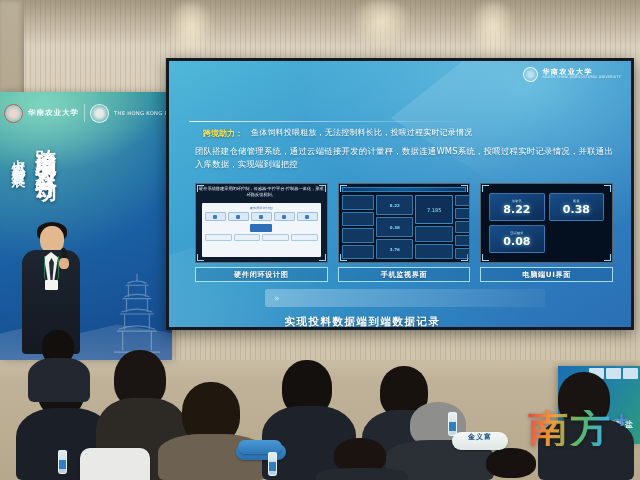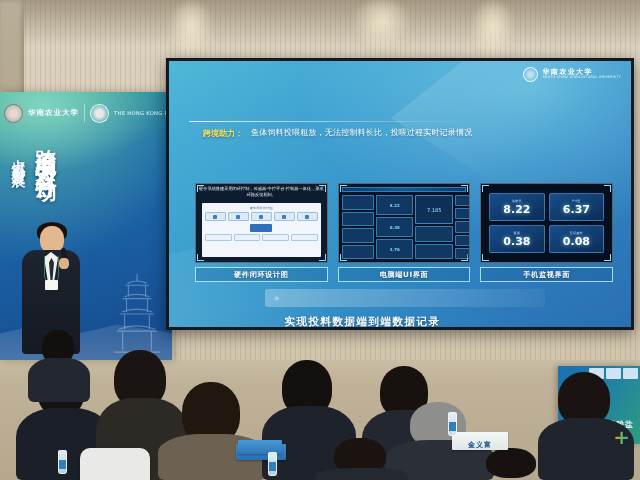--- a/index.html
+++ b/index.html
@@ -345,21 +345,21 @@
     position:absolute;left:45px;top:36px;width:10px;height:11px;background:#dfb189;border-radius:40%;
   }
 
   .aud{ position:absolute; }
   .aud .h{ position:absolute;border-radius:48% 48% 42% 42%; }
   .aud .s{ position:absolute;border-radius:40% 40% 6px 6px; }
 
   
   .nameplate{
     position:absolute;background:linear-gradient(180deg,#f4f7f6,#dfe8e6);
-    border-radius:1px;display:flex;align-items:flex-end;justify-content:center;
+    border-radius:9px;display:flex;align-items:flex-start;justify-content:center;
     box-shadow:0 1px 2px rgba(0,0,0,.3);
   }
   .np-txt{ font-size:7px;font-weight:700;color:#0f4f8a;letter-spacing:1px; }
   .bottle{
     position:absolute;width:9px;height:24px;border-radius:2px 2px 3px 3px;
     background:linear-gradient(180deg,rgba(235,245,250,.95),rgba(200,225,240,.9));
     border:.5px solid rgba(255,255,255,.6);
   }
   .bottle .lbl{ position:absolute;left:0;top:9px;width:100%;height:9px;background:#2f7fc2; }
   .chair{
@@ -445,20 +445,21 @@
         </div>
       </div>
 
       <div class="sl-underline"></div>
 
       <div class="sl-prob-row">
         <span class="sl-tag">跨境助力：</span>
         <span class="sl-prob">鱼体饲料投喂粗放，无法控制料长比，投喂过程实时记录情况</span>
       </div>
 
+      <div class="sl-sol">团队搭建仓储管理系统，通过云端链接开发的计量秤，数据连通WMS系统，投喂过程实时记录情况，并联通出入库数据，实现端到端把控</div>
 
       <div class="panels">
 
         <div class="panel">
           <span class="corner c1"></span>
           <span class="corner c2"></span>
           <span class="corner c3"></span>
           <span class="corner c4"></span>
           <div class="p1-head">硬件系统搭建采用闭环控制，传感器-中控平台-控制器一体化，形成环路反馈机制。</div>
           <div class="p1-diagram">
@@ -527,39 +528,35 @@
           <span class="corner c1"></span>
           <span class="corner c2"></span>
           <span class="corner c3"></span>
           <span class="corner c4"></span>
           <div class="p3-grid">
             <div class="p3-card">
               <span class="p3-lab">溶解氧</span>
               <span class="p3-num">8.22</span>
             </div>
             <div class="p3-card">
-              <span class="p3-lab">PH值</span>
-              <span class="p3-num">6.37</span>
-            </div>
-            <div class="p3-card">
               <span class="p3-lab">氨氮</span>
               <span class="p3-num">0.38</span>
             </div>
             <div class="p3-card">
               <span class="p3-lab">亚硝酸盐</span>
               <span class="p3-num">0.08</span>
             </div>
           </div>
         </div>
       </div>
 
       <div class="caps">
         <div class="cap">硬件闭环设计图</div>
+        <div class="cap">手机监视界面</div>
         <div class="cap">电脑端UI界面</div>
-        <div class="cap">手机监视界面</div>
       </div>
 
       <div class="banner">
         <span class="chev">»</span>
         <span class="btxt">实现投料数据端到端数据记录</span>
       </div>
     </div>
   </div>
 
   <div class="right-sign">
@@ -645,16 +642,17 @@
   <div class="bottle" style="left:58px;top:450px;">
       <span class="lbl"></span>
     </div>
   <div class="bottle" style="left:268px;top:452px;">
       <span class="lbl"></span>
     </div>
 
   <div class="chair" style="left:80px;top:448px;width:70px;height:34px;"></div>
 
   <div class="wm">
+    <span>南方</span>
       <span class="plus">+</span>
   </div>
 
 </div>
 
 </body></html>

